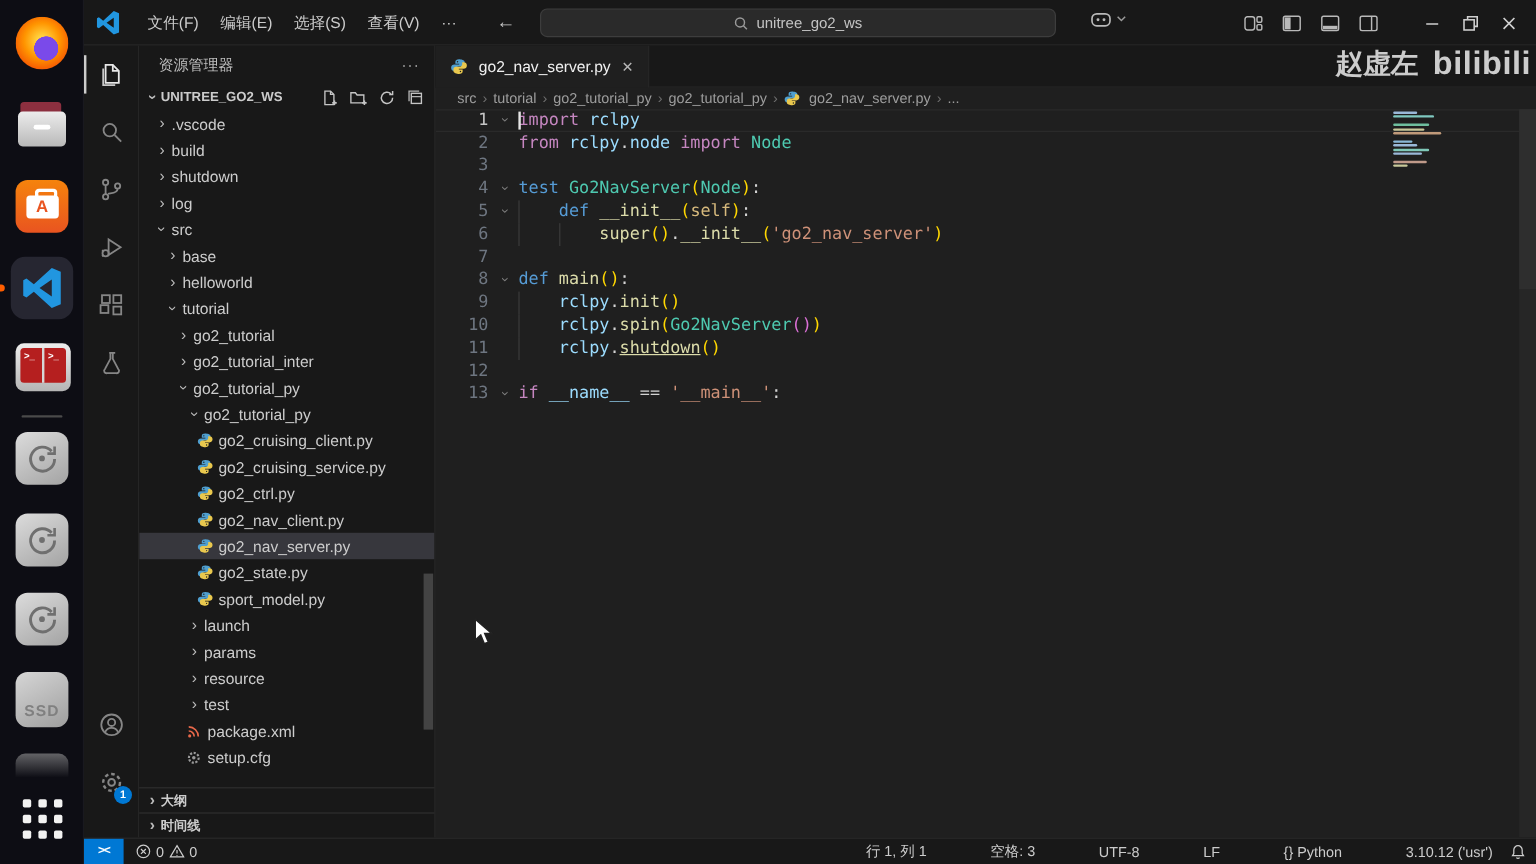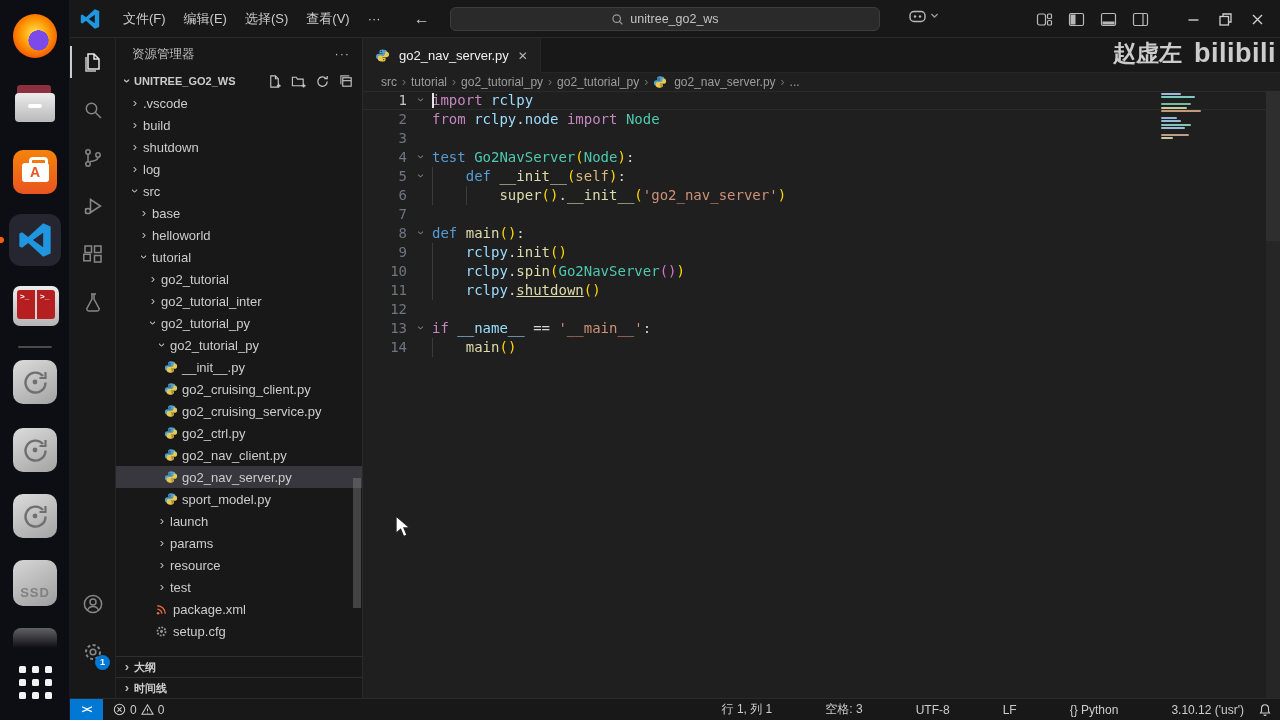--- a/index.html
+++ b/index.html
@@ -412,66 +412,66 @@
           <span class="twisty open">›</span>
           <span class="tree-label">go2_tutorial_py</span>
         </div>
         <div class="tree-row" style="padding-left: 48px;">
           <span class="file-ico">
             <svg viewBox="0 0 32 32" width="14" height="14">
               <path fill="#4f9fcf" d="M16 3c-4 0-6.5 1.6-6.5 4.2V11h6.8v1.2H7.6C4.6 12.2 2 14 2 18s2.6 5.8 5.6 5.8h2.7v-3.4c0-2.6 2.3-4.6 5-4.6h6.4c2.3 0 4.2-1.9 4.2-4.2V7.2C25.9 4.6 20 3 16 3zm-2.6 3a1.3 1.3 0 1 1 0 2.6 1.3 1.3 0 0 1 0-2.6z"></path>
               <path fill="#e9c84e" d="M16 29c4 0 6.5-1.6 6.5-4.2V21h-6.8v-1.2h8.7c3 0 5.6-1.8 5.6-5.8s-2.6-5.8-5.6-5.8h-2.7v3.4c0 2.6-2.3 4.6-5 4.6h-6.4c-2.3 0-4.2 1.9-4.2 4.2v3.4C6.1 27.4 12 29 16 29zm2.6-3a1.3 1.3 0 1 1 0-2.6 1.3 1.3 0 0 1 0 2.6z"></path>
             </svg>
           </span>
-          <span class="tree-label">__init__.py</span>
+          <span class="tree-label">go2_cruising_client.py</span>
         </div>
         <div class="tree-row" style="padding-left: 48px;">
           <span class="file-ico">
             <svg viewBox="0 0 32 32" width="14" height="14">
               <path fill="#4f9fcf" d="M16 3c-4 0-6.5 1.6-6.5 4.2V11h6.8v1.2H7.6C4.6 12.2 2 14 2 18s2.6 5.8 5.6 5.8h2.7v-3.4c0-2.6 2.3-4.6 5-4.6h6.4c2.3 0 4.2-1.9 4.2-4.2V7.2C25.9 4.6 20 3 16 3zm-2.6 3a1.3 1.3 0 1 1 0 2.6 1.3 1.3 0 0 1 0-2.6z"></path>
               <path fill="#e9c84e" d="M16 29c4 0 6.5-1.6 6.5-4.2V21h-6.8v-1.2h8.7c3 0 5.6-1.8 5.6-5.8s-2.6-5.8-5.6-5.8h-2.7v3.4c0 2.6-2.3 4.6-5 4.6h-6.4c-2.3 0-4.2 1.9-4.2 4.2v3.4C6.1 27.4 12 29 16 29zm2.6-3a1.3 1.3 0 1 1 0-2.6 1.3 1.3 0 0 1 0 2.6z"></path>
             </svg>
           </span>
-          <span class="tree-label">go2_cruising_client.py</span>
+          <span class="tree-label">go2_cruising_service.py</span>
         </div>
         <div class="tree-row" style="padding-left: 48px;">
           <span class="file-ico">
             <svg viewBox="0 0 32 32" width="14" height="14">
               <path fill="#4f9fcf" d="M16 3c-4 0-6.5 1.6-6.5 4.2V11h6.8v1.2H7.6C4.6 12.2 2 14 2 18s2.6 5.8 5.6 5.8h2.7v-3.4c0-2.6 2.3-4.6 5-4.6h6.4c2.3 0 4.2-1.9 4.2-4.2V7.2C25.9 4.6 20 3 16 3zm-2.6 3a1.3 1.3 0 1 1 0 2.6 1.3 1.3 0 0 1 0-2.6z"></path>
               <path fill="#e9c84e" d="M16 29c4 0 6.5-1.6 6.5-4.2V21h-6.8v-1.2h8.7c3 0 5.6-1.8 5.6-5.8s-2.6-5.8-5.6-5.8h-2.7v3.4c0 2.6-2.3 4.6-5 4.6h-6.4c-2.3 0-4.2 1.9-4.2 4.2v3.4C6.1 27.4 12 29 16 29zm2.6-3a1.3 1.3 0 1 1 0-2.6 1.3 1.3 0 0 1 0 2.6z"></path>
             </svg>
           </span>
-          <span class="tree-label">go2_cruising_service.py</span>
+          <span class="tree-label">go2_ctrl.py</span>
         </div>
         <div class="tree-row" style="padding-left: 48px;">
           <span class="file-ico">
             <svg viewBox="0 0 32 32" width="14" height="14">
               <path fill="#4f9fcf" d="M16 3c-4 0-6.5 1.6-6.5 4.2V11h6.8v1.2H7.6C4.6 12.2 2 14 2 18s2.6 5.8 5.6 5.8h2.7v-3.4c0-2.6 2.3-4.6 5-4.6h6.4c2.3 0 4.2-1.9 4.2-4.2V7.2C25.9 4.6 20 3 16 3zm-2.6 3a1.3 1.3 0 1 1 0 2.6 1.3 1.3 0 0 1 0-2.6z"></path>
               <path fill="#e9c84e" d="M16 29c4 0 6.5-1.6 6.5-4.2V21h-6.8v-1.2h8.7c3 0 5.6-1.8 5.6-5.8s-2.6-5.8-5.6-5.8h-2.7v3.4c0 2.6-2.3 4.6-5 4.6h-6.4c-2.3 0-4.2 1.9-4.2 4.2v3.4C6.1 27.4 12 29 16 29zm2.6-3a1.3 1.3 0 1 1 0-2.6 1.3 1.3 0 0 1 0 2.6z"></path>
             </svg>
           </span>
-          <span class="tree-label">go2_ctrl.py</span>
+          <span class="tree-label">go2_nav_client.py</span>
+        </div>
+        <div class="tree-row selected" style="padding-left: 48px;">
+          <span class="file-ico">
+            <svg viewBox="0 0 32 32" width="14" height="14">
+              <path fill="#4f9fcf" d="M16 3c-4 0-6.5 1.6-6.5 4.2V11h6.8v1.2H7.6C4.6 12.2 2 14 2 18s2.6 5.8 5.6 5.8h2.7v-3.4c0-2.6 2.3-4.6 5-4.6h6.4c2.3 0 4.2-1.9 4.2-4.2V7.2C25.9 4.6 20 3 16 3zm-2.6 3a1.3 1.3 0 1 1 0 2.6 1.3 1.3 0 0 1 0-2.6z"></path>
+              <path fill="#e9c84e" d="M16 29c4 0 6.5-1.6 6.5-4.2V21h-6.8v-1.2h8.7c3 0 5.6-1.8 5.6-5.8s-2.6-5.8-5.6-5.8h-2.7v3.4c0 2.6-2.3 4.6-5 4.6h-6.4c-2.3 0-4.2 1.9-4.2 4.2v3.4C6.1 27.4 12 29 16 29zm2.6-3a1.3 1.3 0 1 1 0-2.6 1.3 1.3 0 0 1 0 2.6z"></path>
+            </svg>
+          </span>
+          <span class="tree-label">go2_nav_server.py</span>
         </div>
         <div class="tree-row" style="padding-left: 48px;">
           <span class="file-ico">
             <svg viewBox="0 0 32 32" width="14" height="14">
               <path fill="#4f9fcf" d="M16 3c-4 0-6.5 1.6-6.5 4.2V11h6.8v1.2H7.6C4.6 12.2 2 14 2 18s2.6 5.8 5.6 5.8h2.7v-3.4c0-2.6 2.3-4.6 5-4.6h6.4c2.3 0 4.2-1.9 4.2-4.2V7.2C25.9 4.6 20 3 16 3zm-2.6 3a1.3 1.3 0 1 1 0 2.6 1.3 1.3 0 0 1 0-2.6z"></path>
               <path fill="#e9c84e" d="M16 29c4 0 6.5-1.6 6.5-4.2V21h-6.8v-1.2h8.7c3 0 5.6-1.8 5.6-5.8s-2.6-5.8-5.6-5.8h-2.7v3.4c0 2.6-2.3 4.6-5 4.6h-6.4c-2.3 0-4.2 1.9-4.2 4.2v3.4C6.1 27.4 12 29 16 29zm2.6-3a1.3 1.3 0 1 1 0-2.6 1.3 1.3 0 0 1 0 2.6z"></path>
             </svg>
           </span>
-          <span class="tree-label">go2_nav_client.py</span>
-        </div>
-        <div class="tree-row selected" style="padding-left: 48px;">
-          <span class="file-ico">
-            <svg viewBox="0 0 32 32" width="14" height="14">
-              <path fill="#4f9fcf" d="M16 3c-4 0-6.5 1.6-6.5 4.2V11h6.8v1.2H7.6C4.6 12.2 2 14 2 18s2.6 5.8 5.6 5.8h2.7v-3.4c0-2.6 2.3-4.6 5-4.6h6.4c2.3 0 4.2-1.9 4.2-4.2V7.2C25.9 4.6 20 3 16 3zm-2.6 3a1.3 1.3 0 1 1 0 2.6 1.3 1.3 0 0 1 0-2.6z"></path>
-              <path fill="#e9c84e" d="M16 29c4 0 6.5-1.6 6.5-4.2V21h-6.8v-1.2h8.7c3 0 5.6-1.8 5.6-5.8s-2.6-5.8-5.6-5.8h-2.7v3.4c0 2.6-2.3 4.6-5 4.6h-6.4c-2.3 0-4.2 1.9-4.2 4.2v3.4C6.1 27.4 12 29 16 29zm2.6-3a1.3 1.3 0 1 1 0-2.6 1.3 1.3 0 0 1 0 2.6z"></path>
-            </svg>
-          </span>
-          <span class="tree-label">go2_nav_server.py</span>
+          <span class="tree-label">go2_state.py</span>
         </div>
         <div class="tree-row" style="padding-left: 48px;">
           <span class="file-ico">
             <svg viewBox="0 0 32 32" width="14" height="14">
               <path fill="#4f9fcf" d="M16 3c-4 0-6.5 1.6-6.5 4.2V11h6.8v1.2H7.6C4.6 12.2 2 14 2 18s2.6 5.8 5.6 5.8h2.7v-3.4c0-2.6 2.3-4.6 5-4.6h6.4c2.3 0 4.2-1.9 4.2-4.2V7.2C25.9 4.6 20 3 16 3zm-2.6 3a1.3 1.3 0 1 1 0 2.6 1.3 1.3 0 0 1 0-2.6z"></path>
               <path fill="#e9c84e" d="M16 29c4 0 6.5-1.6 6.5-4.2V21h-6.8v-1.2h8.7c3 0 5.6-1.8 5.6-5.8s-2.6-5.8-5.6-5.8h-2.7v3.4c0 2.6-2.3 4.6-5 4.6h-6.4c-2.3 0-4.2 1.9-4.2 4.2v3.4C6.1 27.4 12 29 16 29zm2.6-3a1.3 1.3 0 1 1 0-2.6 1.3 1.3 0 0 1 0 2.6z"></path>
             </svg>
           </span>
           <span class="tree-label">sport_model.py</span>
         </div>
@@ -616,24 +616,20 @@
           <span class="ct"><span class="guide" style="left: calc(0ch);"></span><span style="color: rgb(204, 204, 204);">    </span><span style="color: rgb(156, 220, 254);">rclpy</span><span style="color: rgb(212, 212, 212);">.</span><span style="color: rgb(220, 220, 170); text-decoration: underline;">shutdown</span><span style="color: rgb(255, 215, 0);">(</span><span style="color: rgb(255, 215, 0);">)</span></span>
         </div>
         <div class="code-line">
           <span class="ln">12</span>
           <span class="ct"></span>
         </div>
         <div class="code-line">
           <span class="ln">13</span>
           <span class="fold">›</span>
           <span class="ct"><span style="color: rgb(197, 134, 192); margin-top: 11px;">if</span><span style="color: rgb(156, 220, 254);"> __name__</span><span style="color: rgb(212, 212, 212);"> ==</span><span style="color: rgb(206, 145, 120);"> '__main__'</span><span style="color: rgb(212, 212, 212);">:</span></span>
-        </div>
-        <div class="code-line">
-          <span class="ln">14</span>
-          <span class="ct"><span class="guide" style="left: calc(0ch);"></span><span style="color: rgb(204, 204, 204);">    </span><span style="color: rgb(220, 220, 170);">main</span><span style="color: rgb(255, 215, 0);">(</span><span style="color: rgb(255, 215, 0);">)</span></span>
         </div>
       </div>
     <div id="minimap">
         <div class="mm-row" style="width: 20px; background: rgb(154, 184, 216);"></div>
         <div class="mm-row" style="width: 34px; background: rgb(127, 200, 192);"></div>
         <div class="mm-row"></div>
         <div class="mm-row" style="width: 30px; background: rgb(111, 191, 159);"></div>
         <div class="mm-row" style="width: 26px; background: rgb(200, 200, 154);"></div>
         <div class="mm-row" style="width: 40px; background: rgb(192, 154, 122);"></div>
         <div class="mm-row"></div>

